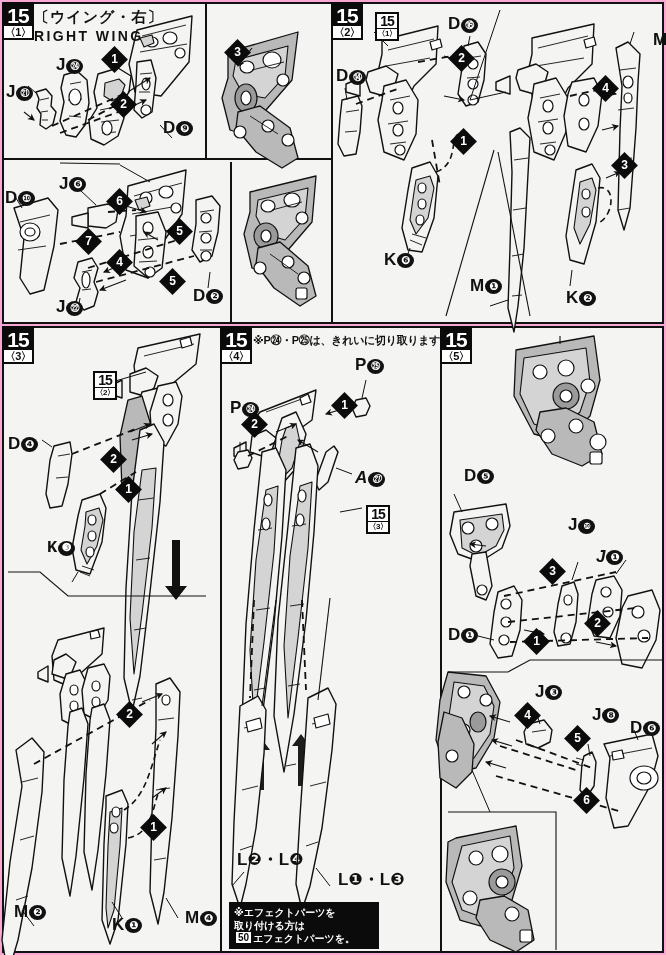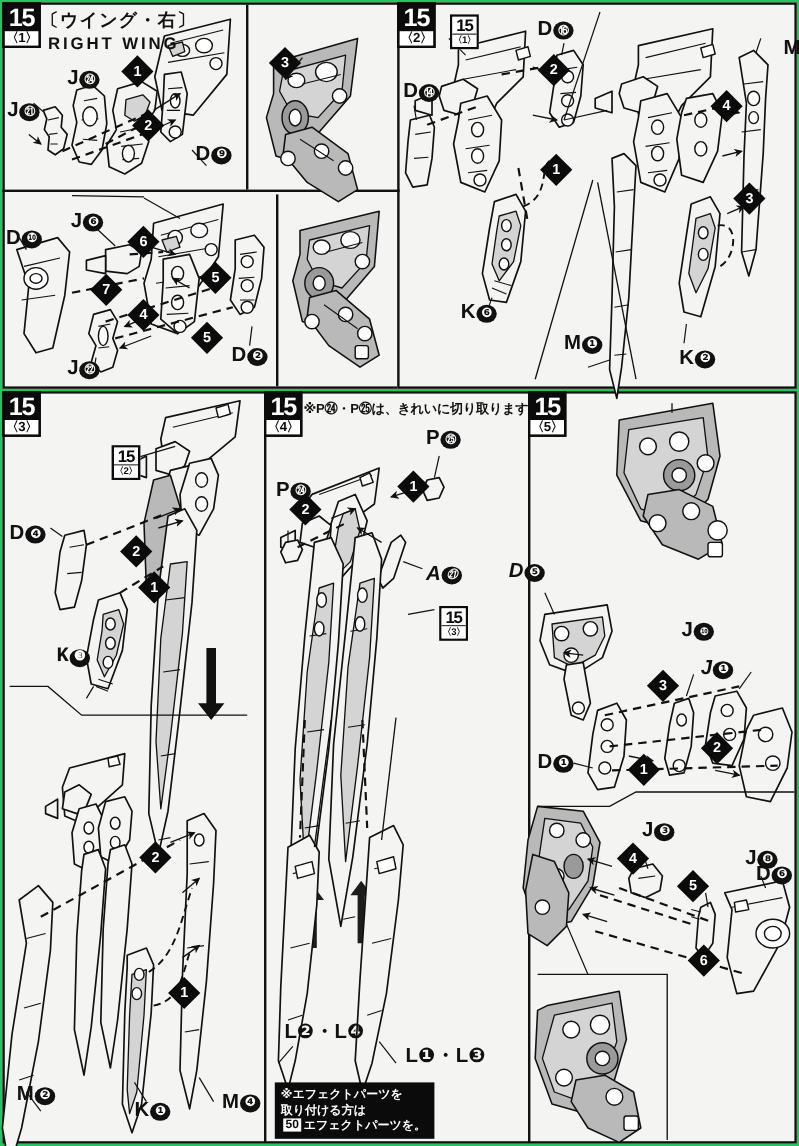--- a/index.html
+++ b/index.html
@@ -7,21 +7,21 @@
     padding: 0;
     background: #ffffff;
   }
   body {
     font-family: "Liberation Sans", "DejaVu Sans", sans-serif;
   }
   #page {
     position: relative;
     width: 666px;
     height: 955px;
-    background: #22c55e;
+    background: #f9a8d4;
     overflow: hidden;
     box-sizing: border-box;
   }
 
   
   .panel {
     position: absolute;
     background: #f4f4f2;
     border: 2px solid #111;
     box-sizing: border-box;
@@ -706,21 +706,21 @@
     <span class="bn">15</span>
     <span class="bs">〈2〉</span>
   </div>
 
   <div class="badge-ref" style="left:366px; top:505px;">
     <span class="bn">15</span>
     <span class="bs">〈3〉</span>
   </div>
 
   <div class="title-jp" style="left:34px; top:8px;">〔ウイング・右〕</div>
-  <div class="title-en" style="left:21px; top:28px;padding-left:19px;">RIGHT WING</div>
+  <div class="title-en" style="left:34px; top:28px;">RIGHT WING</div>
 
   <div class="note-jp" style="left:253px; top:333px;">※P㉔・P㉕は、きれいに切り取ります。</div>
 
   <div class="plabel" style="left:6px; top:82px;">
     <span>J</span><span class="cnum small">㉑</span>
   </div>
   <div class="plabel" style="left:56px; top:55px;">
     <span>J</span><span class="cnum small">㉔</span>
   </div>
   <div class="plabel" style="left:163px; top:118px;">
@@ -783,36 +783,36 @@
   <div class="plabel" style="left:355px; top:468px;font-style:italic;">
     <span>A</span><span class="cnum small">㉑</span>
   </div>
   <div class="plabel" style="left:237px; top:848px;">
     <span>L❷・L❹</span>
   </div>
   <div class="plabel" style="left:338px; top:868px;">
     <span>L❶・L❸</span>
   </div>
 
-  <div class="plabel" style="left:424px; top:466px;font-style:italic;">
+  <div class="plabel" style="left:464px; top:466px;">
     <span>D</span><span class="cnum">❺</span>
   </div>
   <div class="plabel" style="left:568px; top:515px;">
     <span>J</span><span class="cnum small">❿</span>
   </div>
-  <div class="plabel" style="left:584px; top:547px;font-style:italic;">
+  <div class="plabel" style="left:596px; top:547px;font-style:italic;">
     <span>J</span><span class="cnum">❶</span>
   </div>
   <div class="plabel" style="left:448px; top:625px;">
     <span>D</span><span class="cnum">❶</span>
   </div>
   <div class="plabel" style="left:535px; top:682px;">
     <span>J</span><span class="cnum">❸</span>
   </div>
-  <div class="plabel" style="left:592px; top:705px;margin-left:29px;">
+  <div class="plabel" style="left:592px; top:705px;">
     <span>J</span><span class="cnum">❽</span>
   </div>
   <div class="plabel" style="left:630px; top:718px;">
     <span>D</span><span class="cnum">❻</span>
   </div>
 
   <div class="diamond" style="left:105px; top:50px;">
     <span>1</span>
     </div>
   <div class="diamond" style="left:114px; top:95px;">
@@ -883,19 +883,19 @@
   <div class="diamond" style="left:518px; top:706px;">
     <span>4</span>
     </div>
   <div class="diamond" style="left:568px; top:729px;">
     <span>5</span>
     </div>
   <div class="diamond" style="left:577px; top:791px;">
     <span>6</span>
     </div>
 
-  <div class="notebox" style="left:229px; top:902px; width:133px;">
+  <div class="notebox" style="left:229px; top:902px; width:150px;">
     <div>※エフェクトパーツを</div>
     <div>取り付ける方は</div>
     <div><span class="ibox">50</span><span>エフェクトパーツを。</span></div>
   </div>
 
 </div>
 
 </body></html>

